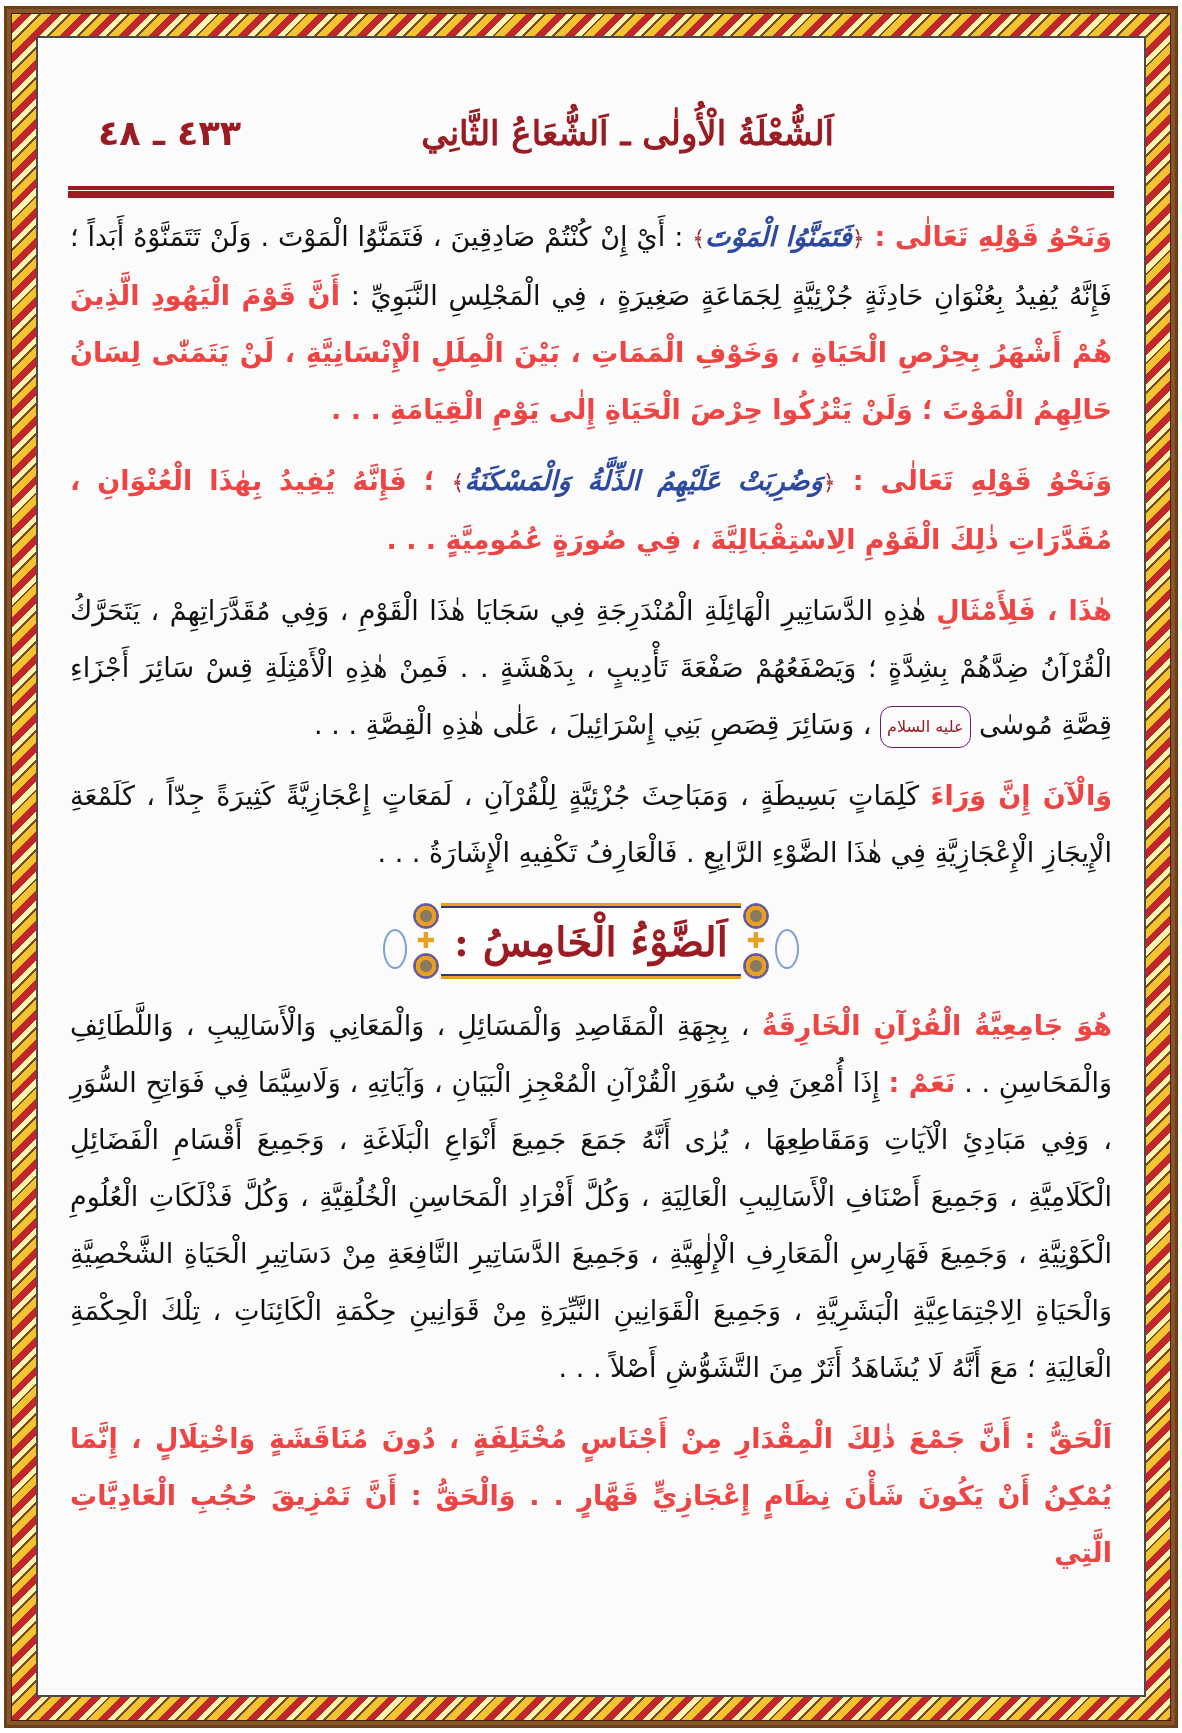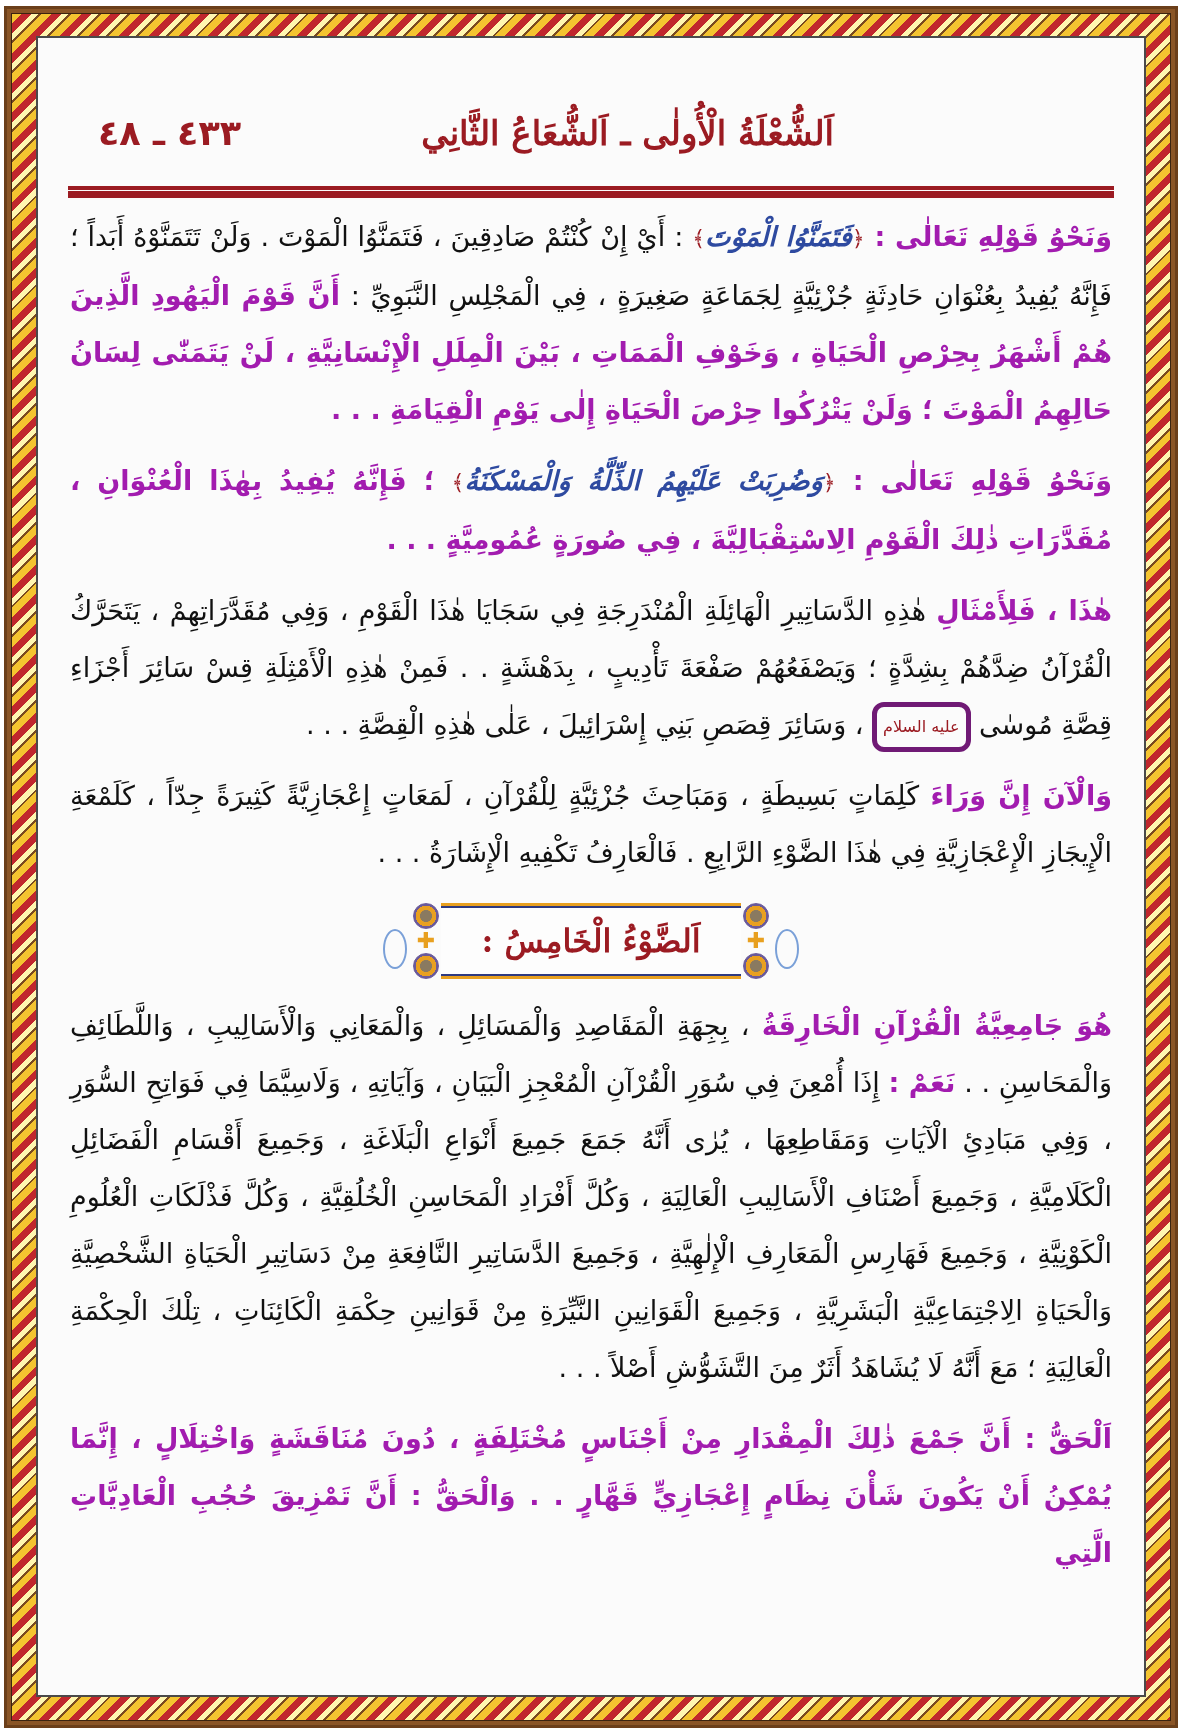--- a/index.html
+++ b/index.html
@@ -48,26 +48,26 @@
       background: #fbfbfb;
     }
 
     .content {
       position: absolute; left: 32px; right: 32px; top: 170px;
       direction: rtl; text-align: justify;
       font-family: "DejaVu Sans", sans-serif;
       font-size: 27px; line-height: 57px; color: #111;
     }
     .para { margin-bottom: 14px; text-align-last: right; }
-    .red { color: #a21caf; font-weight: bold; }
+    .red { color: #ef4444; font-weight: bold; }
     .blue { color: #2e4aa0; font-weight: bold; font-style: italic; }
     .orn { color: #9b1b22; font-size: 22px; }
     .pbuh {
       display: inline-block; color: #9b1b22; font-size: 16px;
-      border: 5px solid #701a75; border-radius: 12px; padding: 8px 6px; line-height: 24px;
+      border: 1px solid #701a75; border-radius: 12px; padding: 8px 6px; line-height: 24px;
       vertical-align: middle;
     }
 
     .section-banner {
       position: relative; margin: 6px auto 10px auto; width: 400px; height: 92px;
       display: flex; align-items: center; justify-content: center;
     }
     .banner-box {
       position: absolute; left: 50px; right: 50px; top: 8px; bottom: 8px;
       border-top: 3px solid #e8a020; border-bottom: 3px solid #e8a020;
@@ -89,21 +89,21 @@
       color: #e8a020; font-size: 22px; line-height: 22px;
     }
     .scroll-left, .scroll-right {
       position: absolute; top: 26px; width: 24px; height: 40px;
       border: 2px solid #7aa0d8; border-radius: 50%;
     }
     .banner-orn.left .scroll-left { left: -8px; }
     .banner-orn.right .scroll-right { right: -8px; }
     .banner-title {
       position: relative; z-index: 2;
-      font-family: "DejaVu Serif", serif; font-size: 32px; color: #9b1b22; font-weight: bold;
+      font-family: "DejaVu Serif", serif; font-size: 40px; color: #9b1b22; font-weight: bold;
     }
   </style>
 </head>
 <body>
 
 <div class="frame">
   <div class="frame-rope"></div>
   <div class="frame-inner-border"></div>
 </div>
 

